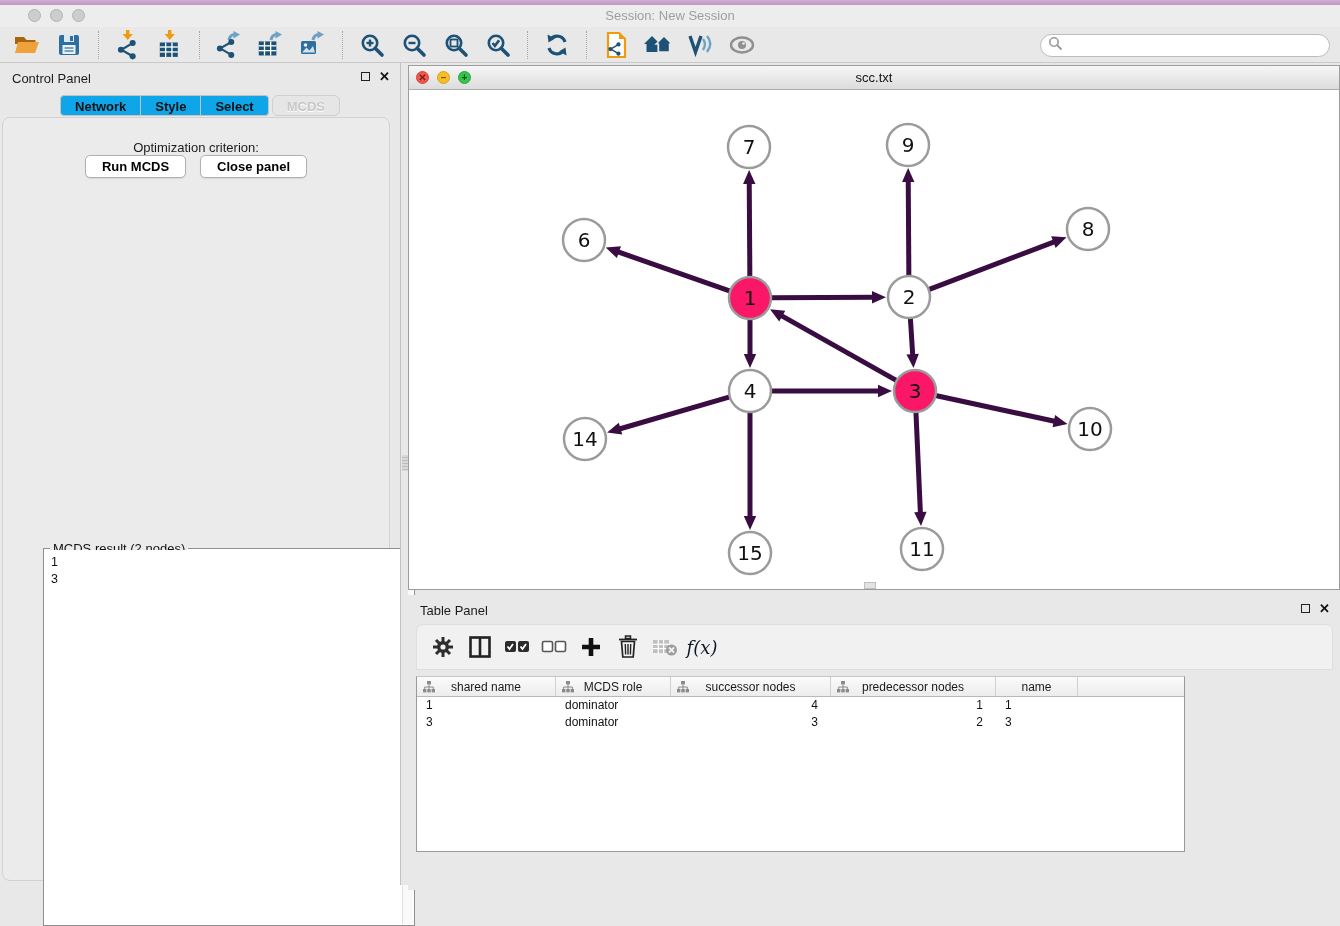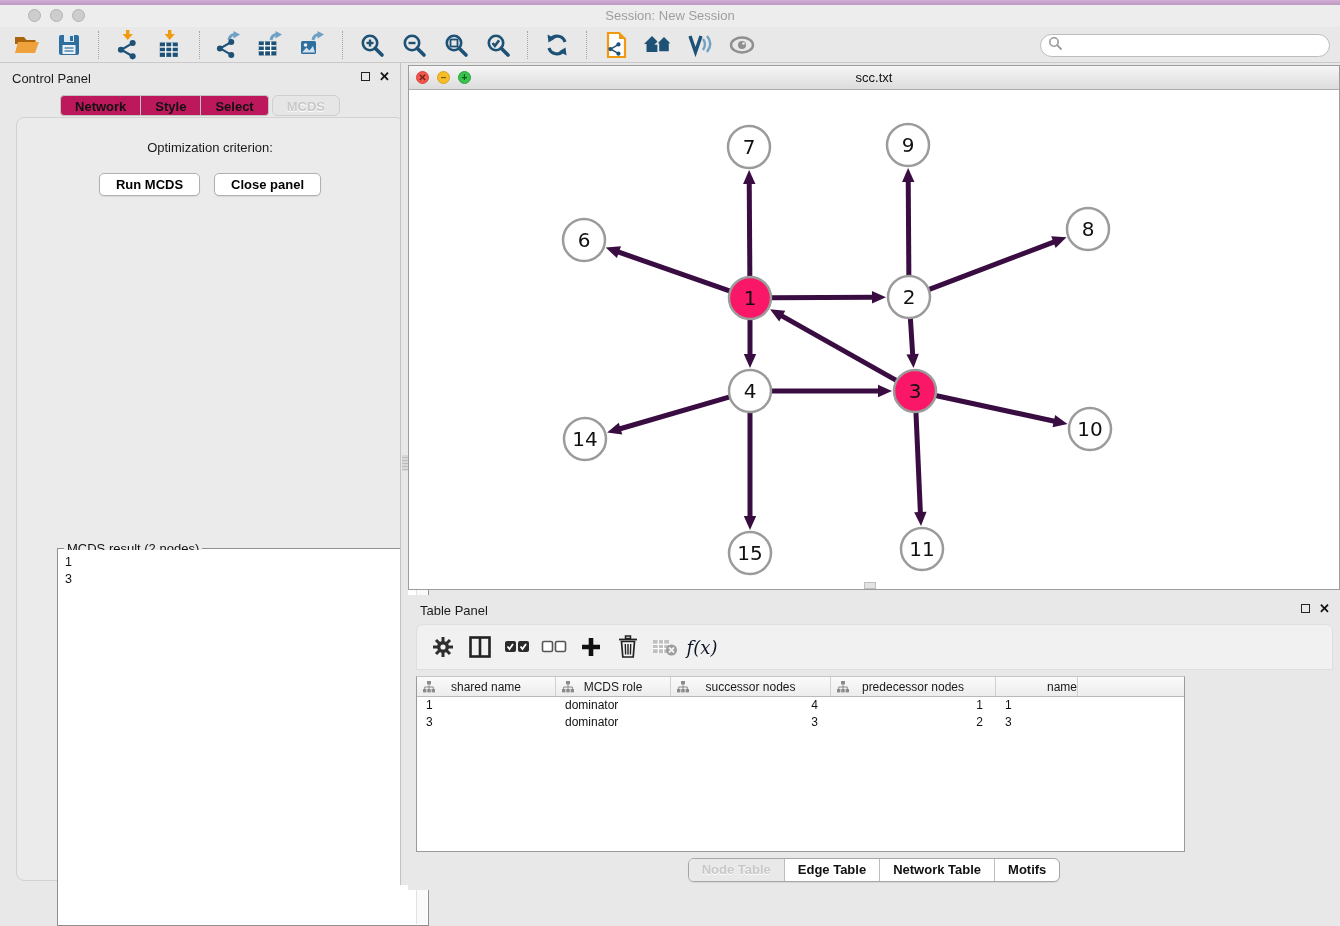--- a/index.html
+++ b/index.html
@@ -30,33 +30,33 @@
   
   .control-panel{position:absolute;left:0;top:63px;width:400px;height:822px;background:#e8e8e8;}
   .panel-head{position:relative;height:28px;}
   .panel-title{position:absolute;left:12px;top:8px;font-size:13px;color:#1c1c1c;}
   .panel-icons{position:absolute;right:10px;top:8px;display:flex;gap:9px;align-items:center;}
   .float-ico{width:9px;height:9px;border:1.6px solid #222;display:inline-block;}
   .close-ico{font-size:13px;font-weight:bold;color:#111;line-height:11px;}
 
   .cp-tabs{position:absolute;top:32px;left:0;width:100%;display:flex;justify-content:center;}
   .cp-tab{height:21px;line-height:21px;padding:0 14px;font-size:13px;font-weight:bold;
-    background:#be185d;border:1px solid #c2c2c2;border-left-width:0;}
+    background:#0ea5e9;border:1px solid #c2c2c2;border-left-width:0;}
   .cp-tab:first-child{border-left-width:1px;border-radius:4px 0 0 4px;}
   .cp-tab.pre-active{border-radius:0 4px 4px 0;}
   .cp-tab.active{background:#e6e6e6;color:#c8c8c8;border:1px solid #cfcfcf;
     border-radius:6px;margin-left:3px;text-shadow:0 1px 0 #fff;}
-  .cp-body{position:absolute;top:54px;left:16px;width:388px;height:764px;background:#ebebeb;
+  .cp-body{position:absolute;top:54px;left:2px;width:388px;height:764px;background:#ebebeb;
     border:1px solid #d2d2d2;border-radius:8px;}
   .opt-label{margin-top:22px;text-align:center;font-size:13px;color:#1a1a1a;}
   .opt-select{position:relative;margin:13px auto 0;width:310px;height:23px;background:#fff;
     border:1px solid #b5b5b5;border-radius:5px;font-size:13px;line-height:21px;
     padding-left:12px;box-shadow:0 1px 1px rgba(0,0,0,.08);}
   .opt-select .chev{position:absolute;right:8px;top:3px;}
-  .cp-buttons{display:flex;justify-content:center;gap:14px;margin-top:18px;}
+  .cp-buttons{display:flex;justify-content:center;gap:14px;margin-top:0;}
   .aqua-btn{height:23px;padding:0 16px;background:#fff;border:1px solid #b0b0b0;
     border-radius:5px;font-size:13px;font-weight:bold;line-height:21px;
     box-shadow:0 1px 1px rgba(0,0,0,.08);}
 
   .mcds-box{position:absolute;left:6px;top:430px;width:372px;height:378px;
     border:1px solid #8f8f8f;background:#fff;margin-left:34px;}
   .mcds-legend{position:absolute;top:-8px;left:6px;background:#ebebeb;padding:0 3px;
     font-size:13px;color:#111;}
   .mcds-inner{position:absolute;inset:1px;background:#fff;padding:4px 0 0 6px;
     font-size:12.5px;line-height:17px;}
@@ -557,45 +557,37 @@
               <g stroke="#8a8a8a" stroke-width="1">
                 <line x1="6" y1="3.4" x2="6" y2="6"></line>
                 <line x1="1.7" y1="6" x2="10.3" y2="6"></line>
                 <line x1="1.7" y1="6" x2="1.7" y2="8"></line>
                 <line x1="6" y1="6" x2="6" y2="8"></line>
                 <line x1="10.3" y1="6" x2="10.3" y2="8"></line>
               </g>
             </svg>
             <span>predecessor nodes</span>
           </div>
-          <div class="nt-hcell" style="width: 82px; justify-content: flex-end;">
+          <div class="nt-hcell" style="width: 82px;">
             <span>name</span>
           </div>
         </div>
       <div id="nt-body">
           <div class="nt-row">
             <div class="nt-cell al" style="width: 139px;">1</div>
             <div class="nt-cell al" style="width: 115px;">dominator</div>
             <div class="nt-cell ar" style="width: 160px;">4</div>
             <div class="nt-cell ar" style="width: 165px;">1</div>
             <div class="nt-cell al" style="width: 82px;">1</div>
           </div>
           <div class="nt-row">
             <div class="nt-cell al" style="width: 139px;">3</div>
             <div class="nt-cell al" style="width: 115px;">dominator</div>
             <div class="nt-cell ar" style="width: 160px;">3</div>
             <div class="nt-cell ar" style="width: 165px;">2</div>
             <div class="nt-cell al" style="width: 82px;">3</div>
           </div>
         </div>
     </div>
-    <div class="tp-tabs">
-      <span class="seg" id="tp-tabs-seg">
-          <span class="seg-tab active">Node Table</span>
-          <span class="seg-tab">Edge Table</span>
-          <span class="seg-tab">Network Table</span>
-          <span class="seg-tab">Motifs</span>
-        </span>
-    </div>
   </div>
 
 
 </div>
 
 </body></html>

